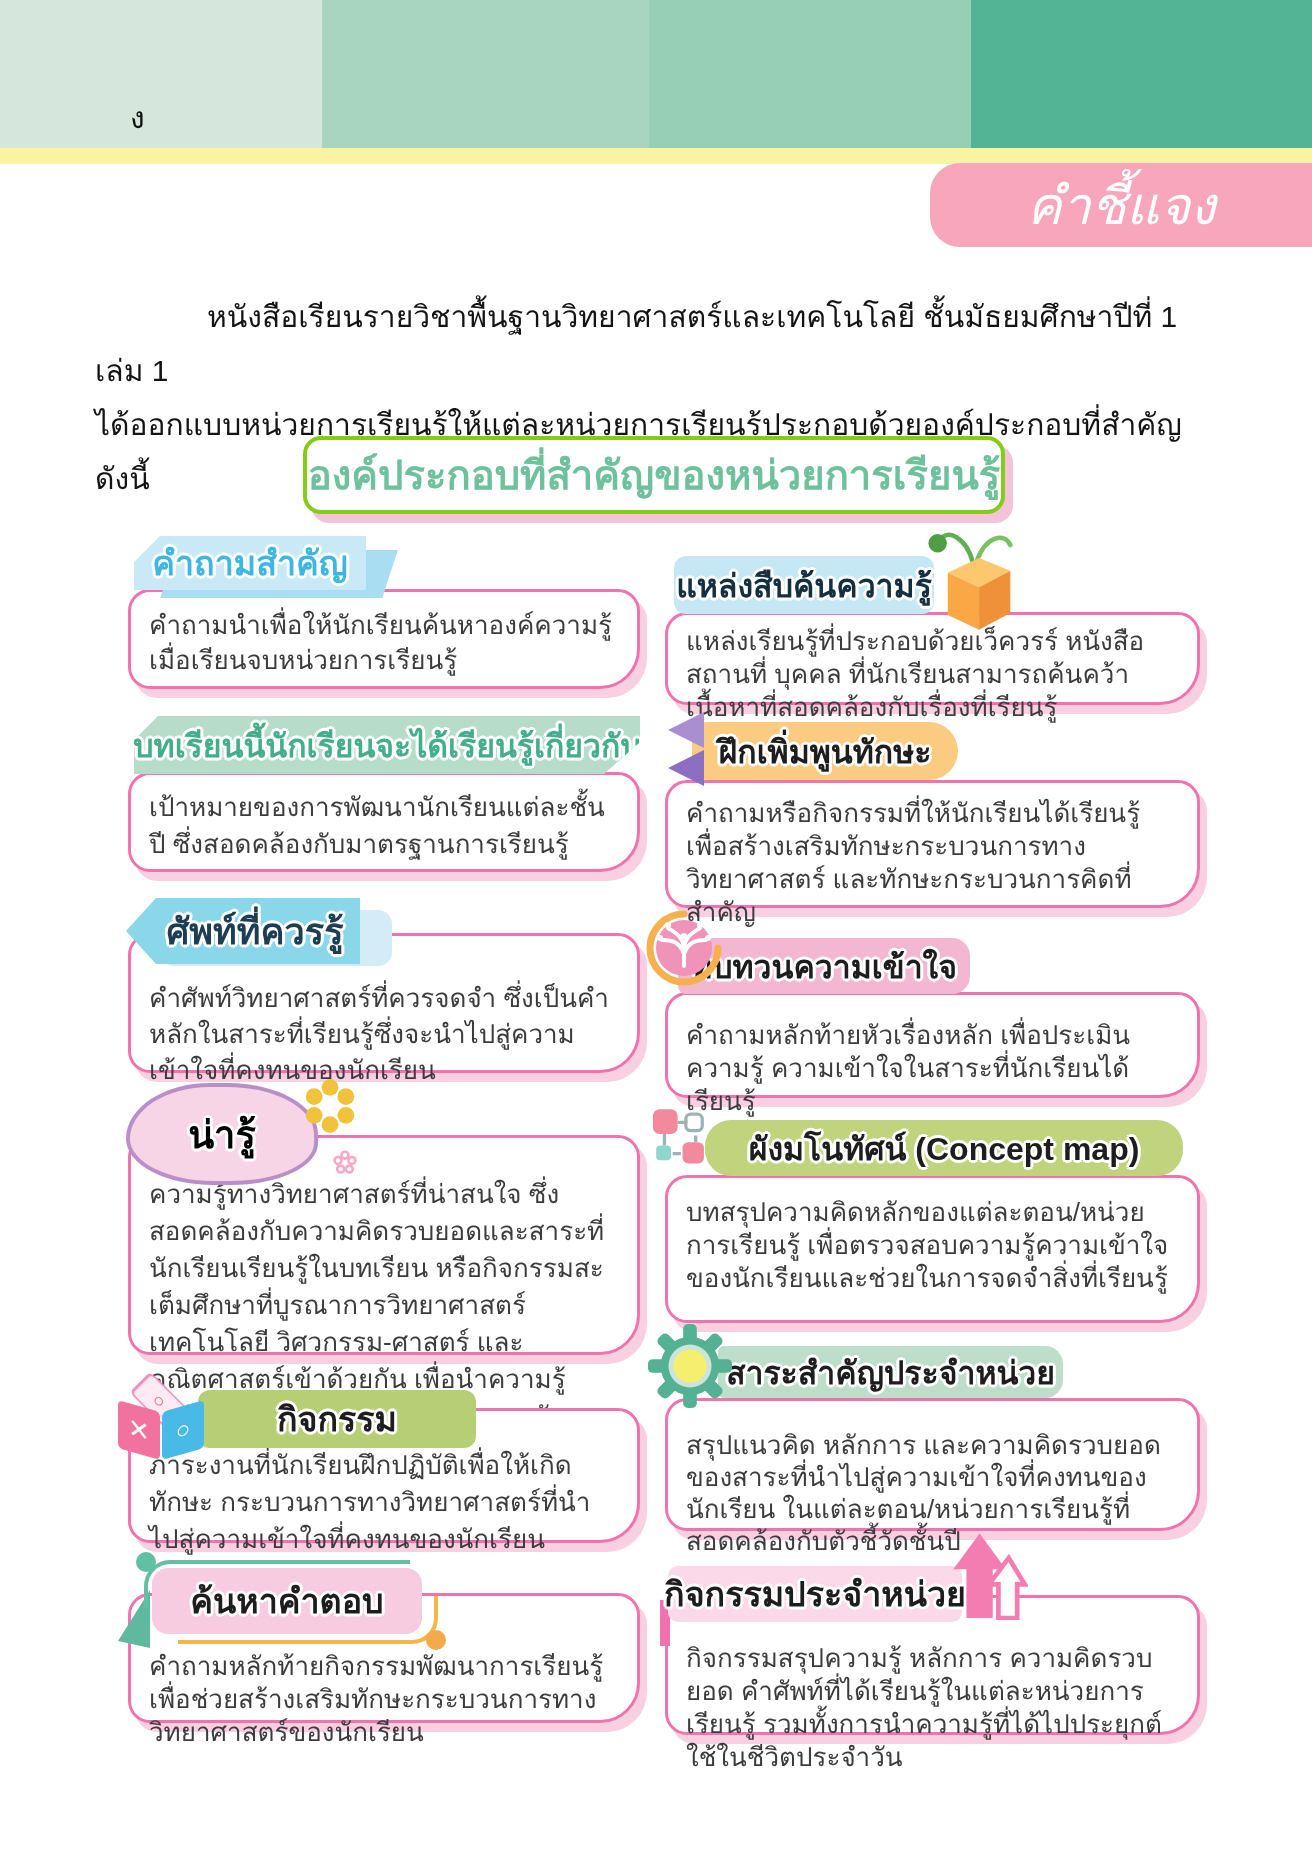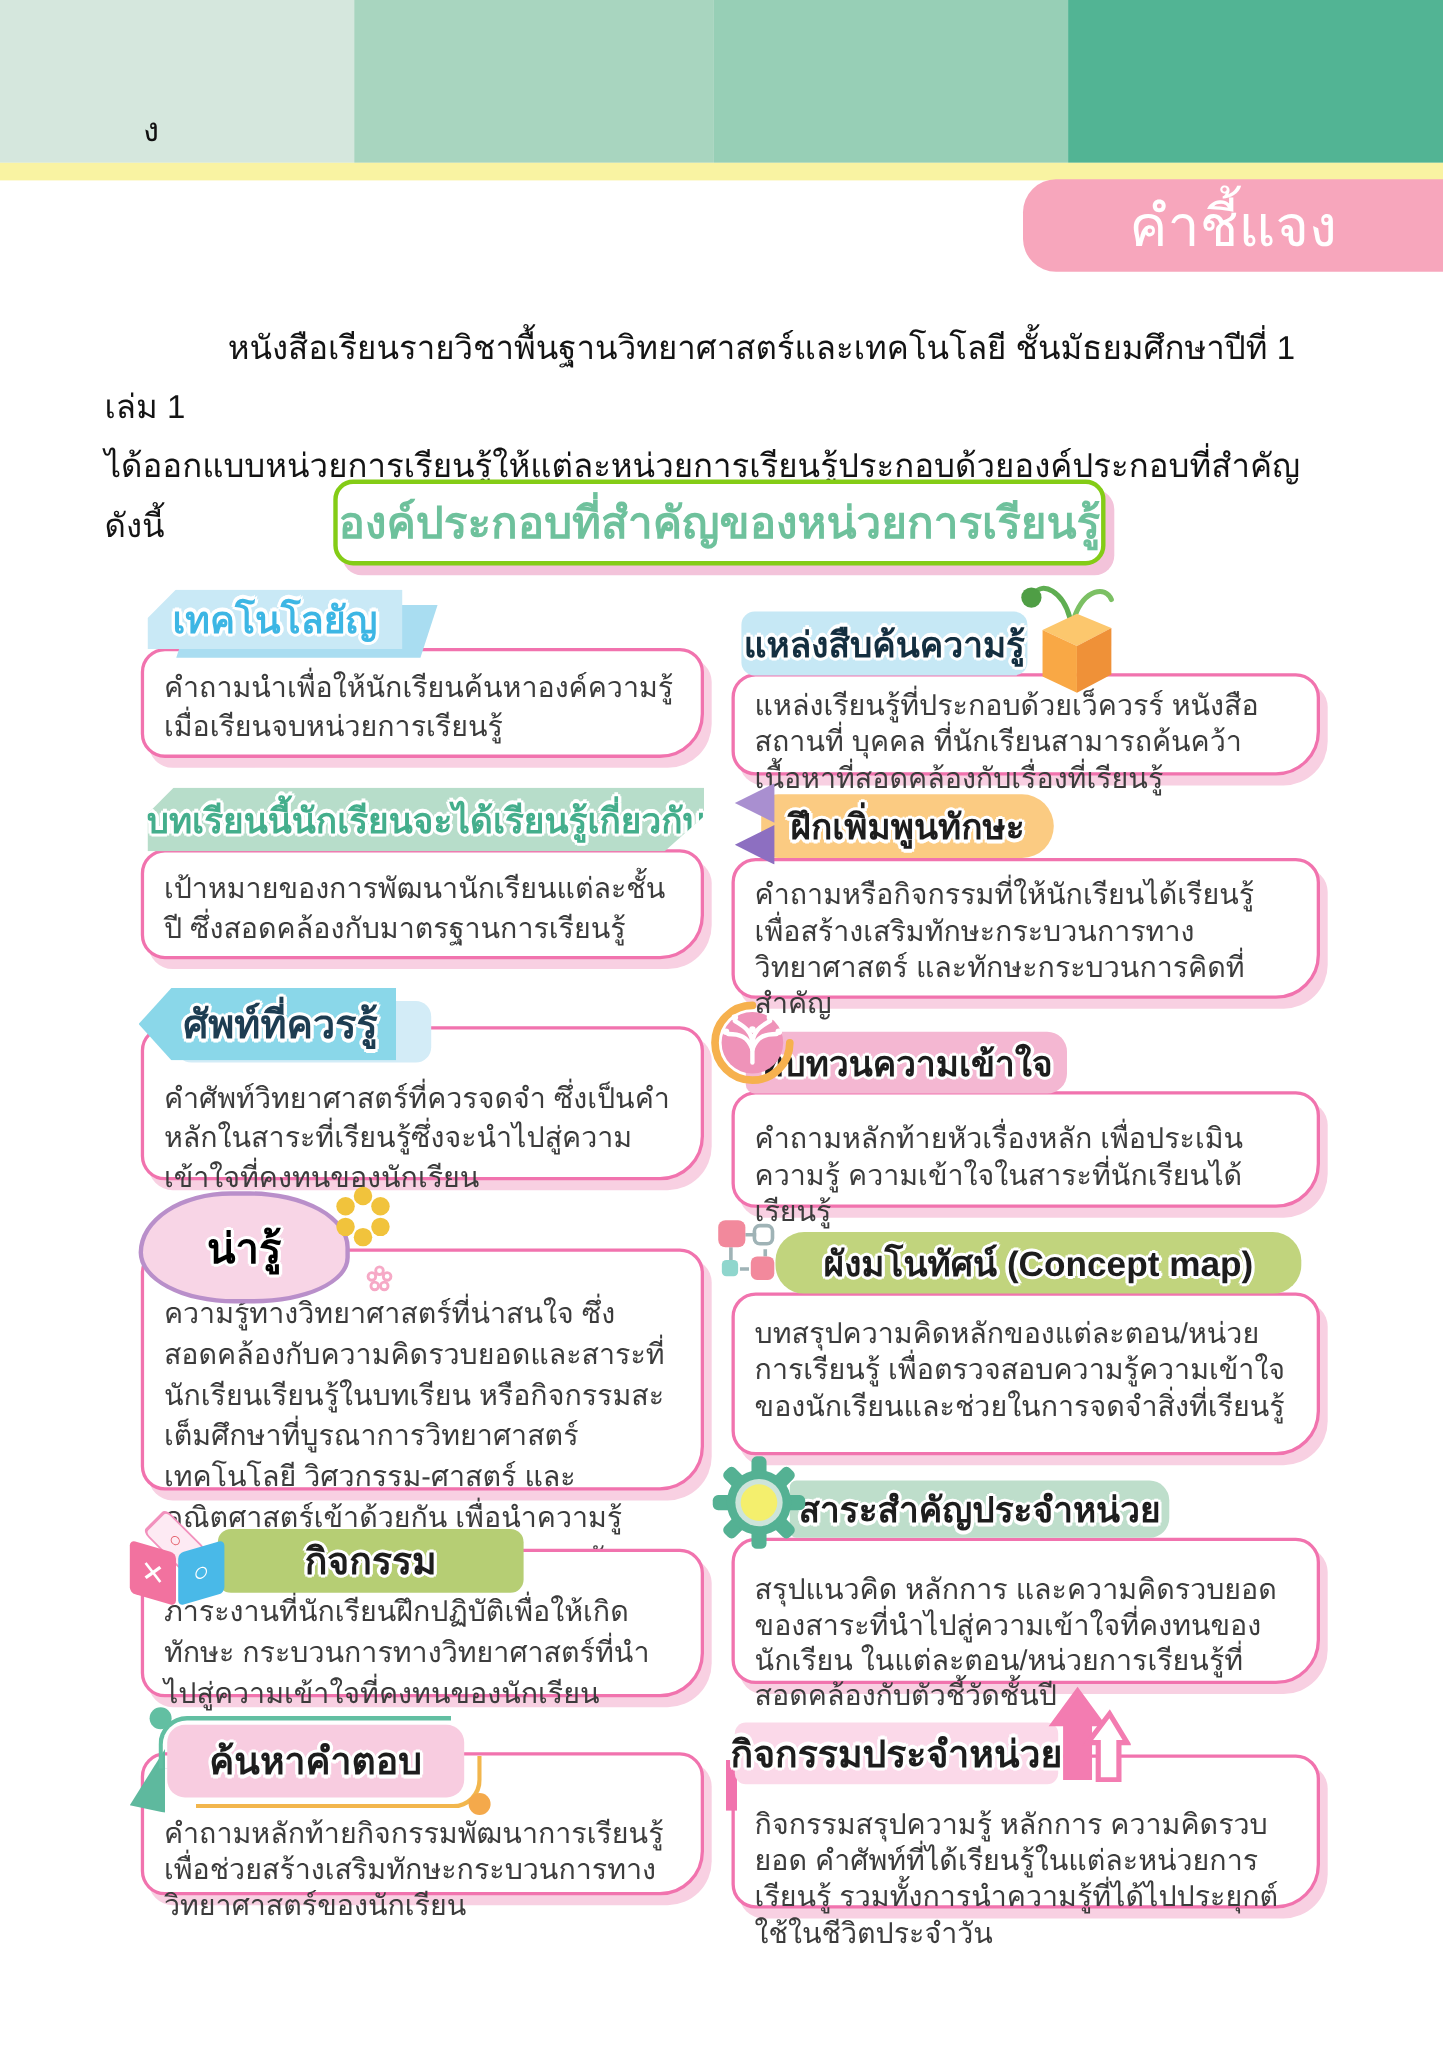--- a/index.html
+++ b/index.html
@@ -9,21 +9,21 @@
   
   .hblock{position:absolute;top:0;height:148px;}
   .hb1{left:0;width:322px;background:#d5e7dd;}
   .hb2{left:322px;width:327px;background:#a8d5bf;}
   .hb3{left:649px;width:322px;background:#97cfb6;}
   .hb4{left:971px;width:341px;background:#52b494;}
   .page-marker{position:absolute;left:130px;top:94px;font-size:30px;color:#111;}
   .ystripe{position:absolute;left:0;top:148px;width:1312px;height:16px;background:#f9f3a2;}
   .banner{position:absolute;left:930px;top:163px;width:382px;height:84px;background:#f7a6bc;
           border-radius:30px 0 0 30px;display:flex;align-items:center;justify-content:center;}
-  .banner span{color:#fff;font-size:52px;font-family:"DejaVu Serif",serif;}
+  .banner span{color:#fff;font-size:52px;font-style:italic;font-family:"DejaVu Serif",serif;}
 
   
   .intro{position:absolute;left:95px;top:290px;width:1125px;font-size:30px;line-height:54px;color:#141414;}
   .intro-l1{text-indent:112px;}
 
   
   .stitle{position:absolute;left:303px;top:436px;width:702px;height:78px;background:#fff;
           border:4px solid #84cc16;border-radius:18px;box-shadow:8px 9px 0 #f3c3da;
           display:flex;align-items:center;justify-content:center;box-sizing:border-box;}
   .stitle span{color:#6ec19c;font-size:40px;font-weight:bold;}
@@ -144,21 +144,21 @@
 
   <div class="stitle">
     <span>องค์ประกอบที่สำคัญของหน่วยการเรียนรู้</span>
   </div>
 
   <div class="cbody b-l1">
     <p class="ctext">คำถามนำเพื่อให้นักเรียนค้นหาองค์ความรู้เมื่อเรียนจบหน่วยการเรียนรู้</p>
   </div>
   <div class="badge-l1-back"></div>
   <div class="badge badge-l1">
-    <span class="bt">เทคโนโลยัญ</span>
+    <span class="bt">คำถามสำคัญ</span>
   </div>
 
   <div class="cbody b-l2">
     <p class="ctext">เป้าหมายของการพัฒนานักเรียนแต่ละชั้นปี ซึ่งสอดคล้องกับมาตรฐานการเรียนรู้</p>
   </div>
   <div class="badge badge-l2">
     <span class="bt">บทเรียนนี้นักเรียนจะได้เรียนรู้เกี่ยวกับ</span>
   </div>
 
   <div class="cbody b-l3">

